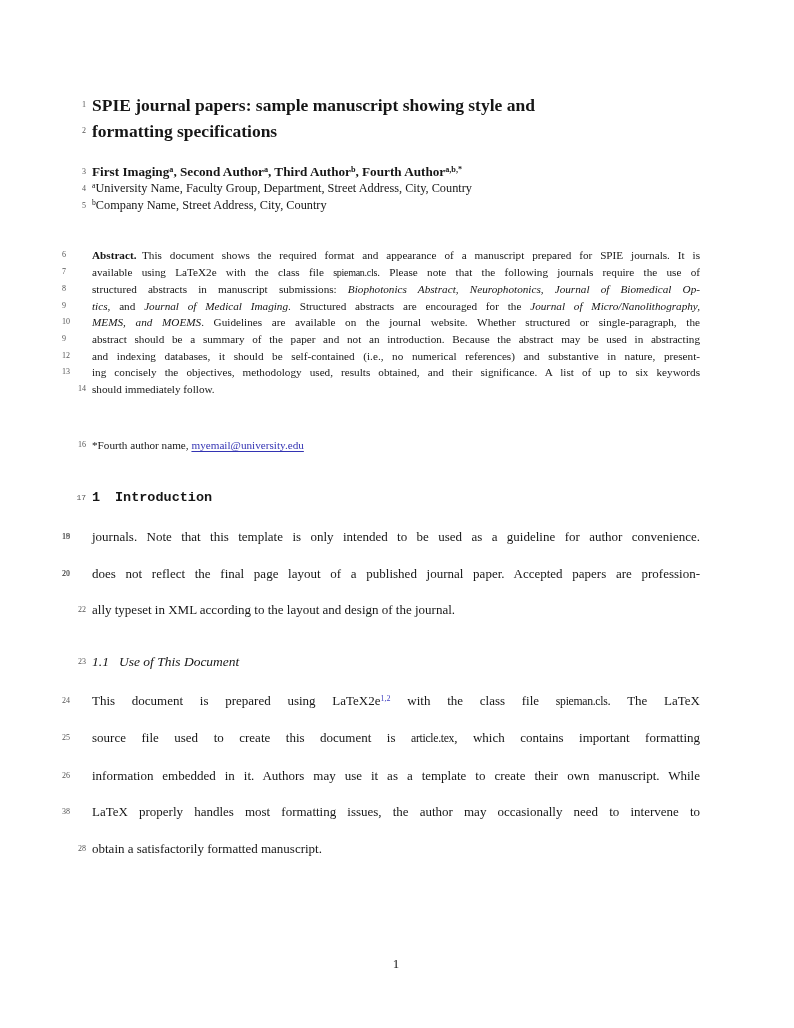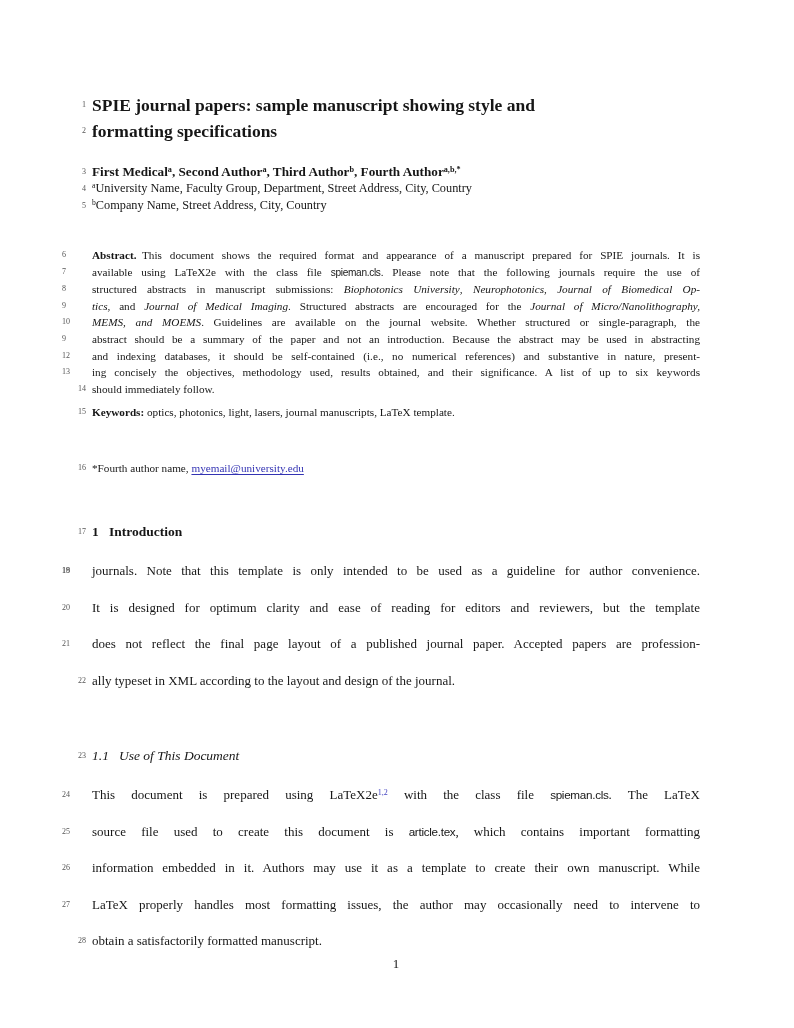--- a/index.html
+++ b/index.html
@@ -36,43 +36,43 @@
     letter-spacing: 0;
   }
 
   
   .b-title    { margin-top: 92px; }
   .b-author   { margin-top: 19px; }
   .b-affil    { margin-top: 0; }
   .b-abstract { margin-top: 33px; }
   .b-keywords { margin-top: 7px; }
   .b-note     { margin-top: 11px; }
-  .b-h1       { margin-top: 47px; }
+  .b-h1       { margin-top: 36px; font-family: Liberation Mono, monospace; }
   .b-body     { margin-top: 12px; }
-  .b-h2       { margin-top: 48px; }
+  .b-h2       { margin-top: 24px; }
 
   
   .l-title        { font-size: 17.5px; line-height: 26px; font-weight: bold; }
   .l-author       { font-size: 13.2px; line-height: 17px; font-weight: bold; }
   .l-affil        { font-size: 12.3px; line-height: 17px; }
   .l-abstract,
   .l-abstract-end { font-size: 11.2px; line-height: 16.6px; }
   .l-abstract     { text-align: justify; text-align-last: justify; }
   .l-keywords     { font-size: 11.2px; line-height: 16px; }
   .l-note         { font-size: 11.2px; line-height: 16px; margin-top: 40px; }
   .l-h1           { font-size: 13.5px; line-height: 18px; font-weight: bold; }
   .l-h2           { font-size: 13.5px; line-height: 18px; font-style: italic; }
   .l-body,
   .l-body-end     { font-size: 13px; line-height: 36.5px; }
   .l-body         { text-align: justify; text-align-last: justify; }
 
   
   .sg-b   { font-weight: bold; }
   .sg-i   { font-style: italic; }
-  .sg-m   { font-family: Liberation Sans, sans-serif; font-size: 0.9em; letter-spacing: -0.3px; margin-top: 24px; }
+  .sg-m   { font-family: Liberation Serif, serif; font-size: 0.9em; letter-spacing: -0.3px; margin-top: 24px; }
   .sg-sup { font-size: 0.62em; position: relative; top: -0.5em; line-height: 0; }
   .sg-cite { color: var(--cite, #4343c0); }
   .sg-link { color: var(--link, #3333b3); text-decoration: underline; text-underline-offset: 2px; }
 
   .page-number {
     position: absolute;
     top: 956px;
     left: 92px;
     width: 608px;
     text-align: center;
@@ -83,58 +83,55 @@
 </head>
 <body>
 
 <div class="page">
   <div class="content" id="doc-content">
       <div class="block b-title">
         <div class="line l-title"><span class="lnum">1</span><span>SPIE journal papers: sample manuscript showing style and</span></div>
         <div class="line l-title"><span class="lnum">2</span><span>formatting specifications</span></div>
       </div>
       <div class="block b-author">
-        <div class="line l-author"><span class="lnum">3</span><span class="sg-b">First Medical</span><span class="sg-b sg-sup">a</span><span class="sg-b">, Second Author</span><span class="sg-b sg-sup">a</span><span class="sg-b">, Third Author</span><span class="sg-b sg-sup">b</span><span class="sg-b">, Fourth Author</span><span class="sg-b sg-sup">a,b,*</span></div>
+        <div class="line l-author"><span class="lnum">3</span><span class="sg-b">First Imaging</span><span class="sg-b sg-sup">a</span><span class="sg-b">, Second Author</span><span class="sg-b sg-sup">a</span><span class="sg-b">, Third Author</span><span class="sg-b sg-sup">b</span><span class="sg-b">, Fourth Author</span><span class="sg-b sg-sup">a,b,*</span></div>
       </div>
       <div class="block b-affil">
         <div class="line l-affil"><span class="lnum">4</span><span class="sg-sup">a</span><span>University Name, Faculty Group, Department, Street Address, City, Country</span></div>
         <div class="line l-affil"><span class="lnum">5</span><span class="sg-sup">b</span><span>Company Name, Street Address, City, Country</span></div>
       </div>
       <div class="block b-abstract">
         <div class="line l-abstract"><span class="lnum">6</span><span class="sg-b">Abstract.</span><span> This document shows the required format and appearance of a manuscript prepared for SPIE journals. It is</span></div>
         <div class="line l-abstract"><span class="lnum">7</span><span>available using LaTeX2e with the class file </span><span class="sg-m">spieman.cls</span><span>. Please note that the following journals require the use of</span></div>
-        <div class="line l-abstract"><span class="lnum">8</span><span>structured abstracts in manuscript submissions: </span><span class="sg-i">Biophotonics University</span><span>, </span><span class="sg-i">Neurophotonics</span><span>, </span><span class="sg-i">Journal of Biomedical Op-</span></div>
+        <div class="line l-abstract"><span class="lnum">8</span><span>structured abstracts in manuscript submissions: </span><span class="sg-i">Biophotonics Abstract</span><span>, </span><span class="sg-i">Neurophotonics</span><span>, </span><span class="sg-i">Journal of Biomedical Op-</span></div>
         <div class="line l-abstract"><span class="lnum">9</span><span class="sg-i">tics</span><span>, and </span><span class="sg-i">Journal of Medical Imaging</span><span>. Structured abstracts are encouraged for the </span><span class="sg-i">Journal of Micro/Nanolithography,</span></div>
         <div class="line l-abstract"><span class="lnum">10</span><span class="sg-i">MEMS, and MOEMS</span><span>. Guidelines are available on the journal website. Whether structured or single-paragraph, the</span></div>
         <div class="line l-abstract"><span class="lnum">9</span><span>abstract should be a summary of the paper and not an introduction. Because the abstract may be used in abstracting</span></div>
         <div class="line l-abstract"><span class="lnum">12</span><span>and indexing databases, it should be self-contained (i.e., no numerical references) and substantive in nature, present-</span></div>
         <div class="line l-abstract"><span class="lnum">13</span><span>ing concisely the objectives, methodology used, results obtained, and their significance. A list of up to six keywords</span></div>
         <div class="line l-abstract-end"><span class="lnum">14</span><span>should immediately follow.</span></div>
-      </div>
-      <div class="block b-keywords">
-        <div class="line l-keywords"><span class="lnum">15</span><span class="sg-b">Keywords:</span><span> optics, photonics, light, lasers, journal manuscripts, LaTeX template.</span></div>
       </div>
       <div class="block b-note">
         <div class="line l-note"><span class="lnum">16</span><span>*Fourth author name, </span><span class="sg-link">myemail@university.edu</span></div>
       </div>
       <div class="block b-h1">
         <div class="line l-h1"><span class="lnum">17</span><span>1  Introduction</span></div>
       </div>
       <div class="block b-body">
         <div class="line l-body"><span class="lnum">18</span></div>
         <div class="line l-body"><span class="lnum">19</span><span>journals. Note that this template is only intended to be used as a guideline for author convenience.</span></div>
-        <div class="line l-body"><span class="lnum">20</span><span>It is designed for optimum clarity and ease of reading for editors and reviewers, but the template</span></div>
+        <div class="line l-body"><span class="lnum">20</span></div>
         <div class="line l-body"><span class="lnum">21</span><span>does not reflect the final page layout of a published journal paper. Accepted papers are profession-</span></div>
         <div class="line l-body-end"><span class="lnum">22</span><span>ally typeset in XML according to the layout and design of the journal.</span></div>
       </div>
       <div class="block b-h2">
         <div class="line l-h2"><span class="lnum">23</span><span>1.1  Use of This Document</span></div>
       </div>
       <div class="block b-body">
         <div class="line l-body"><span class="lnum">24</span><span>This document is prepared using LaTeX2e</span><span class="sg-sup sg-cite">1,2</span><span> with the class file </span><span class="sg-m">spieman.cls</span><span>.  The LaTeX</span></div>
         <div class="line l-body"><span class="lnum">25</span><span>source file used to create this document is </span><span class="sg-m">article.tex</span><span>, which contains important formatting</span></div>
         <div class="line l-body"><span class="lnum">26</span><span>information embedded in it. Authors may use it as a template to create their own manuscript. While</span></div>
-        <div class="line l-body"><span class="lnum">27</span><span>LaTeX properly handles most formatting issues, the author may occasionally need to intervene to</span></div>
+        <div class="line l-body"><span class="lnum">38</span><span>LaTeX properly handles most formatting issues, the author may occasionally need to intervene to</span></div>
         <div class="line l-body-end"><span class="lnum">28</span><span>obtain a satisfactorily formatted manuscript.</span></div>
       </div>
     </div>
   <div class="page-number">1</div>
 </div>
 
 </body></html>

